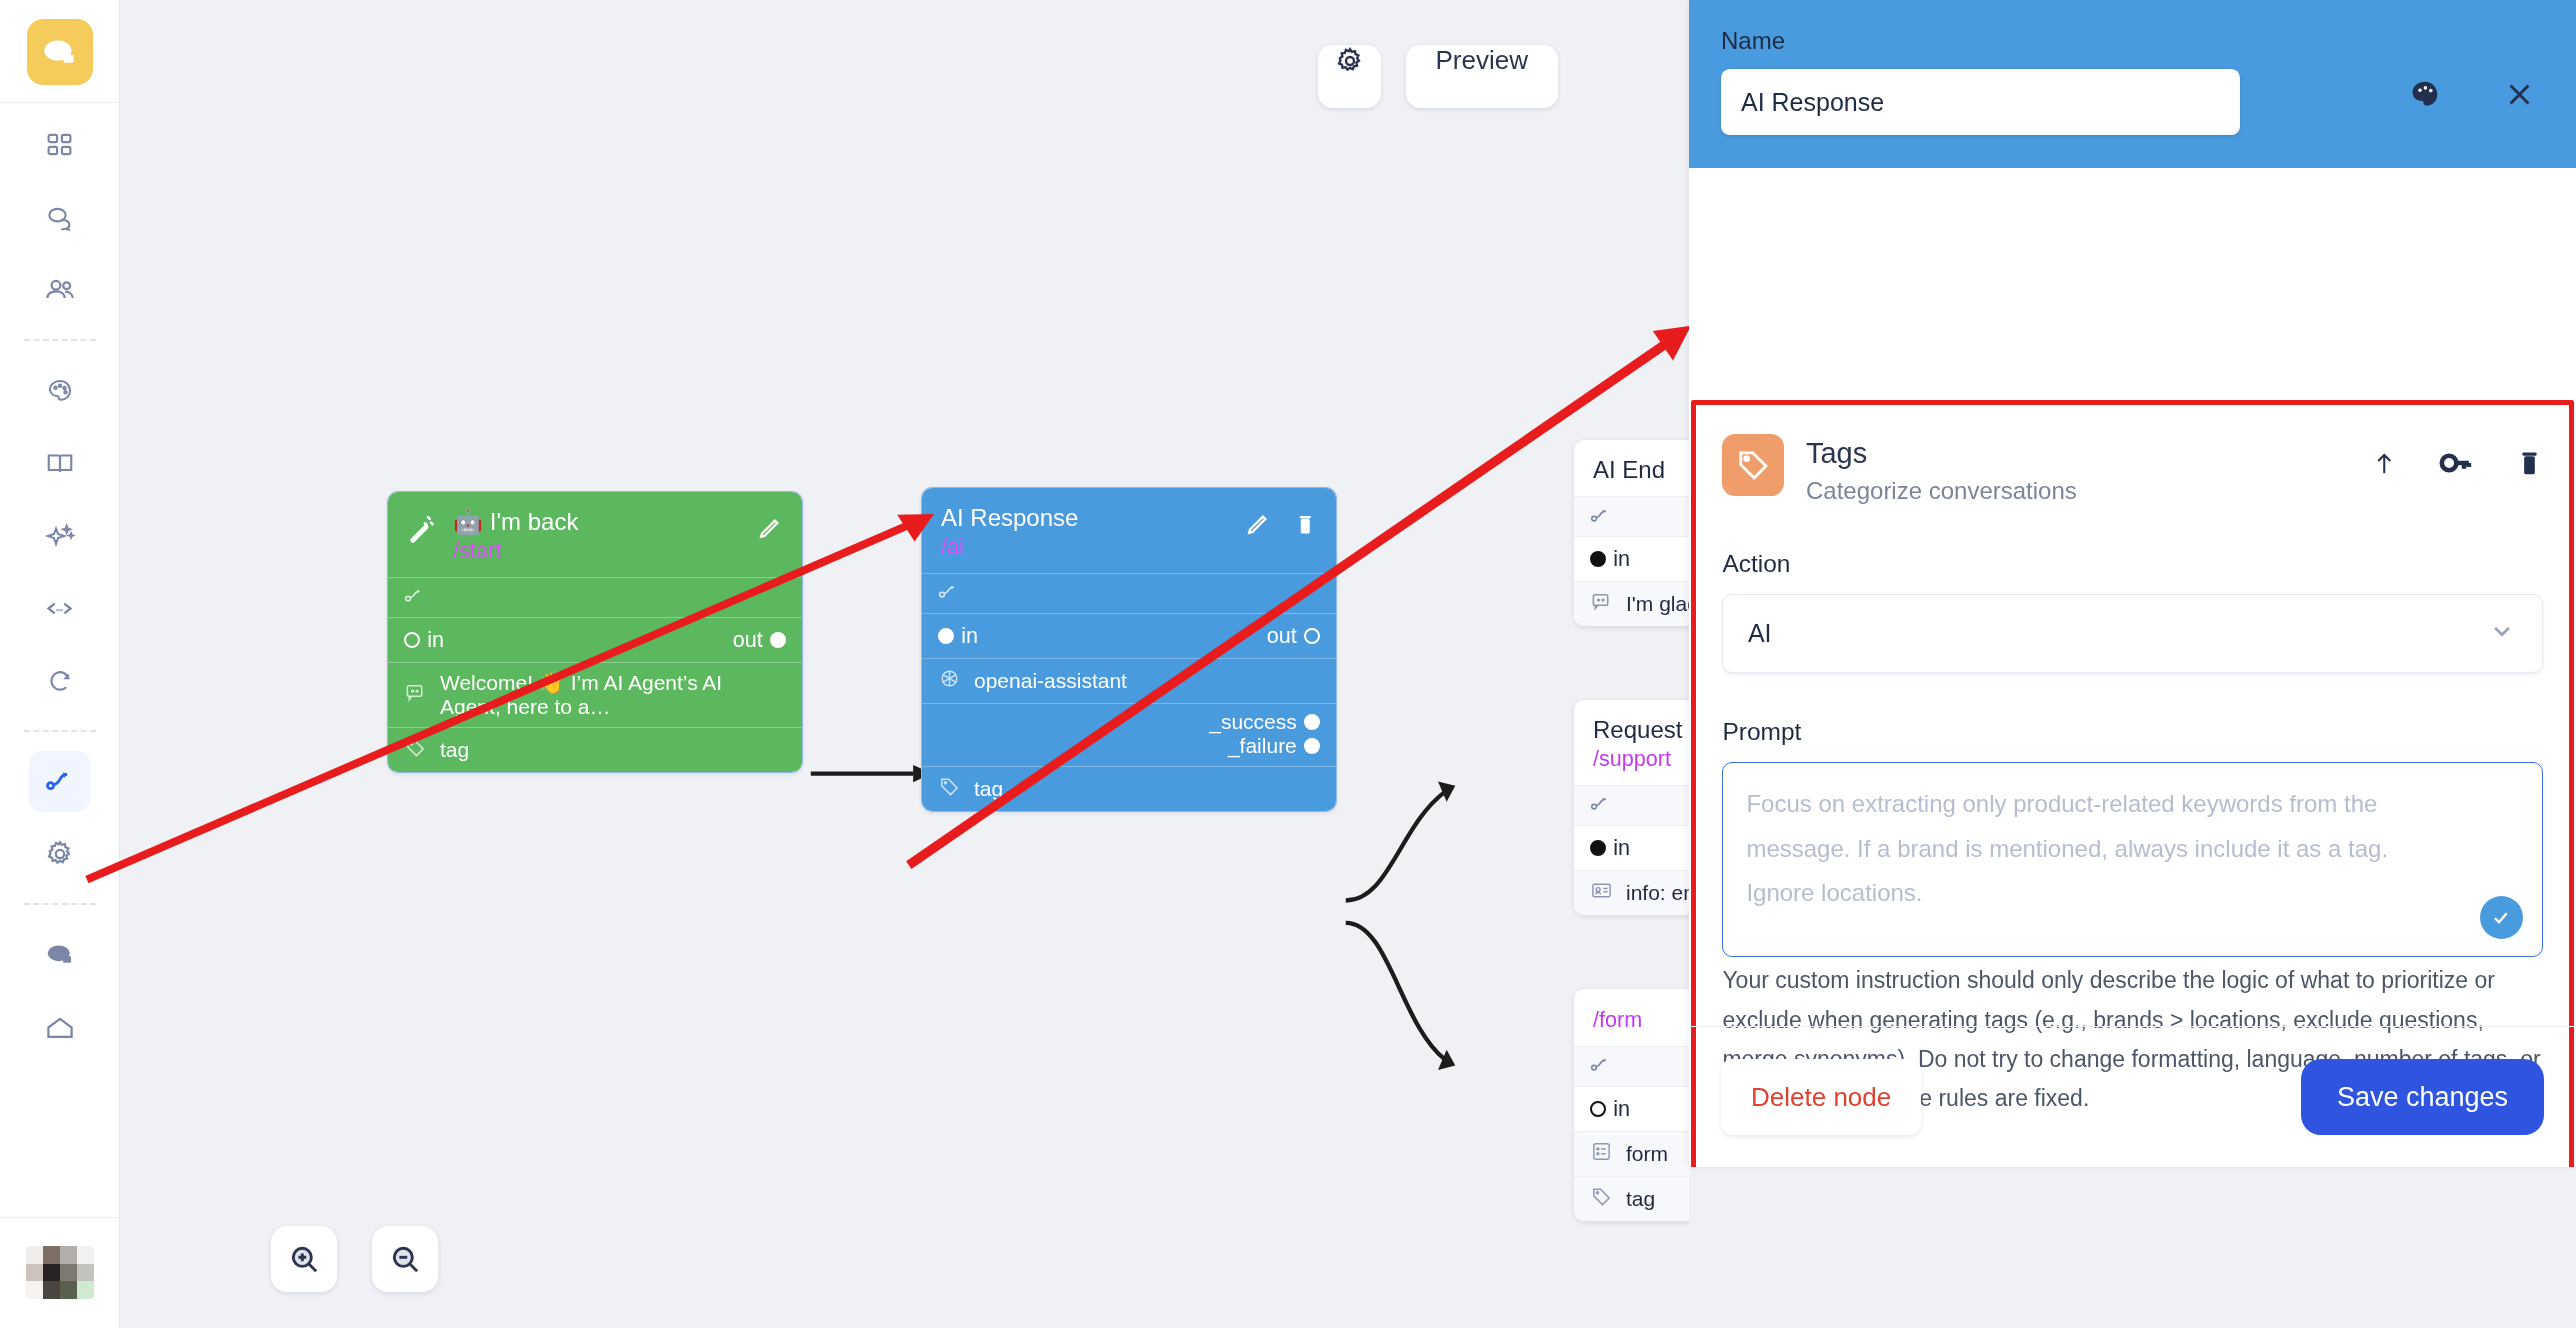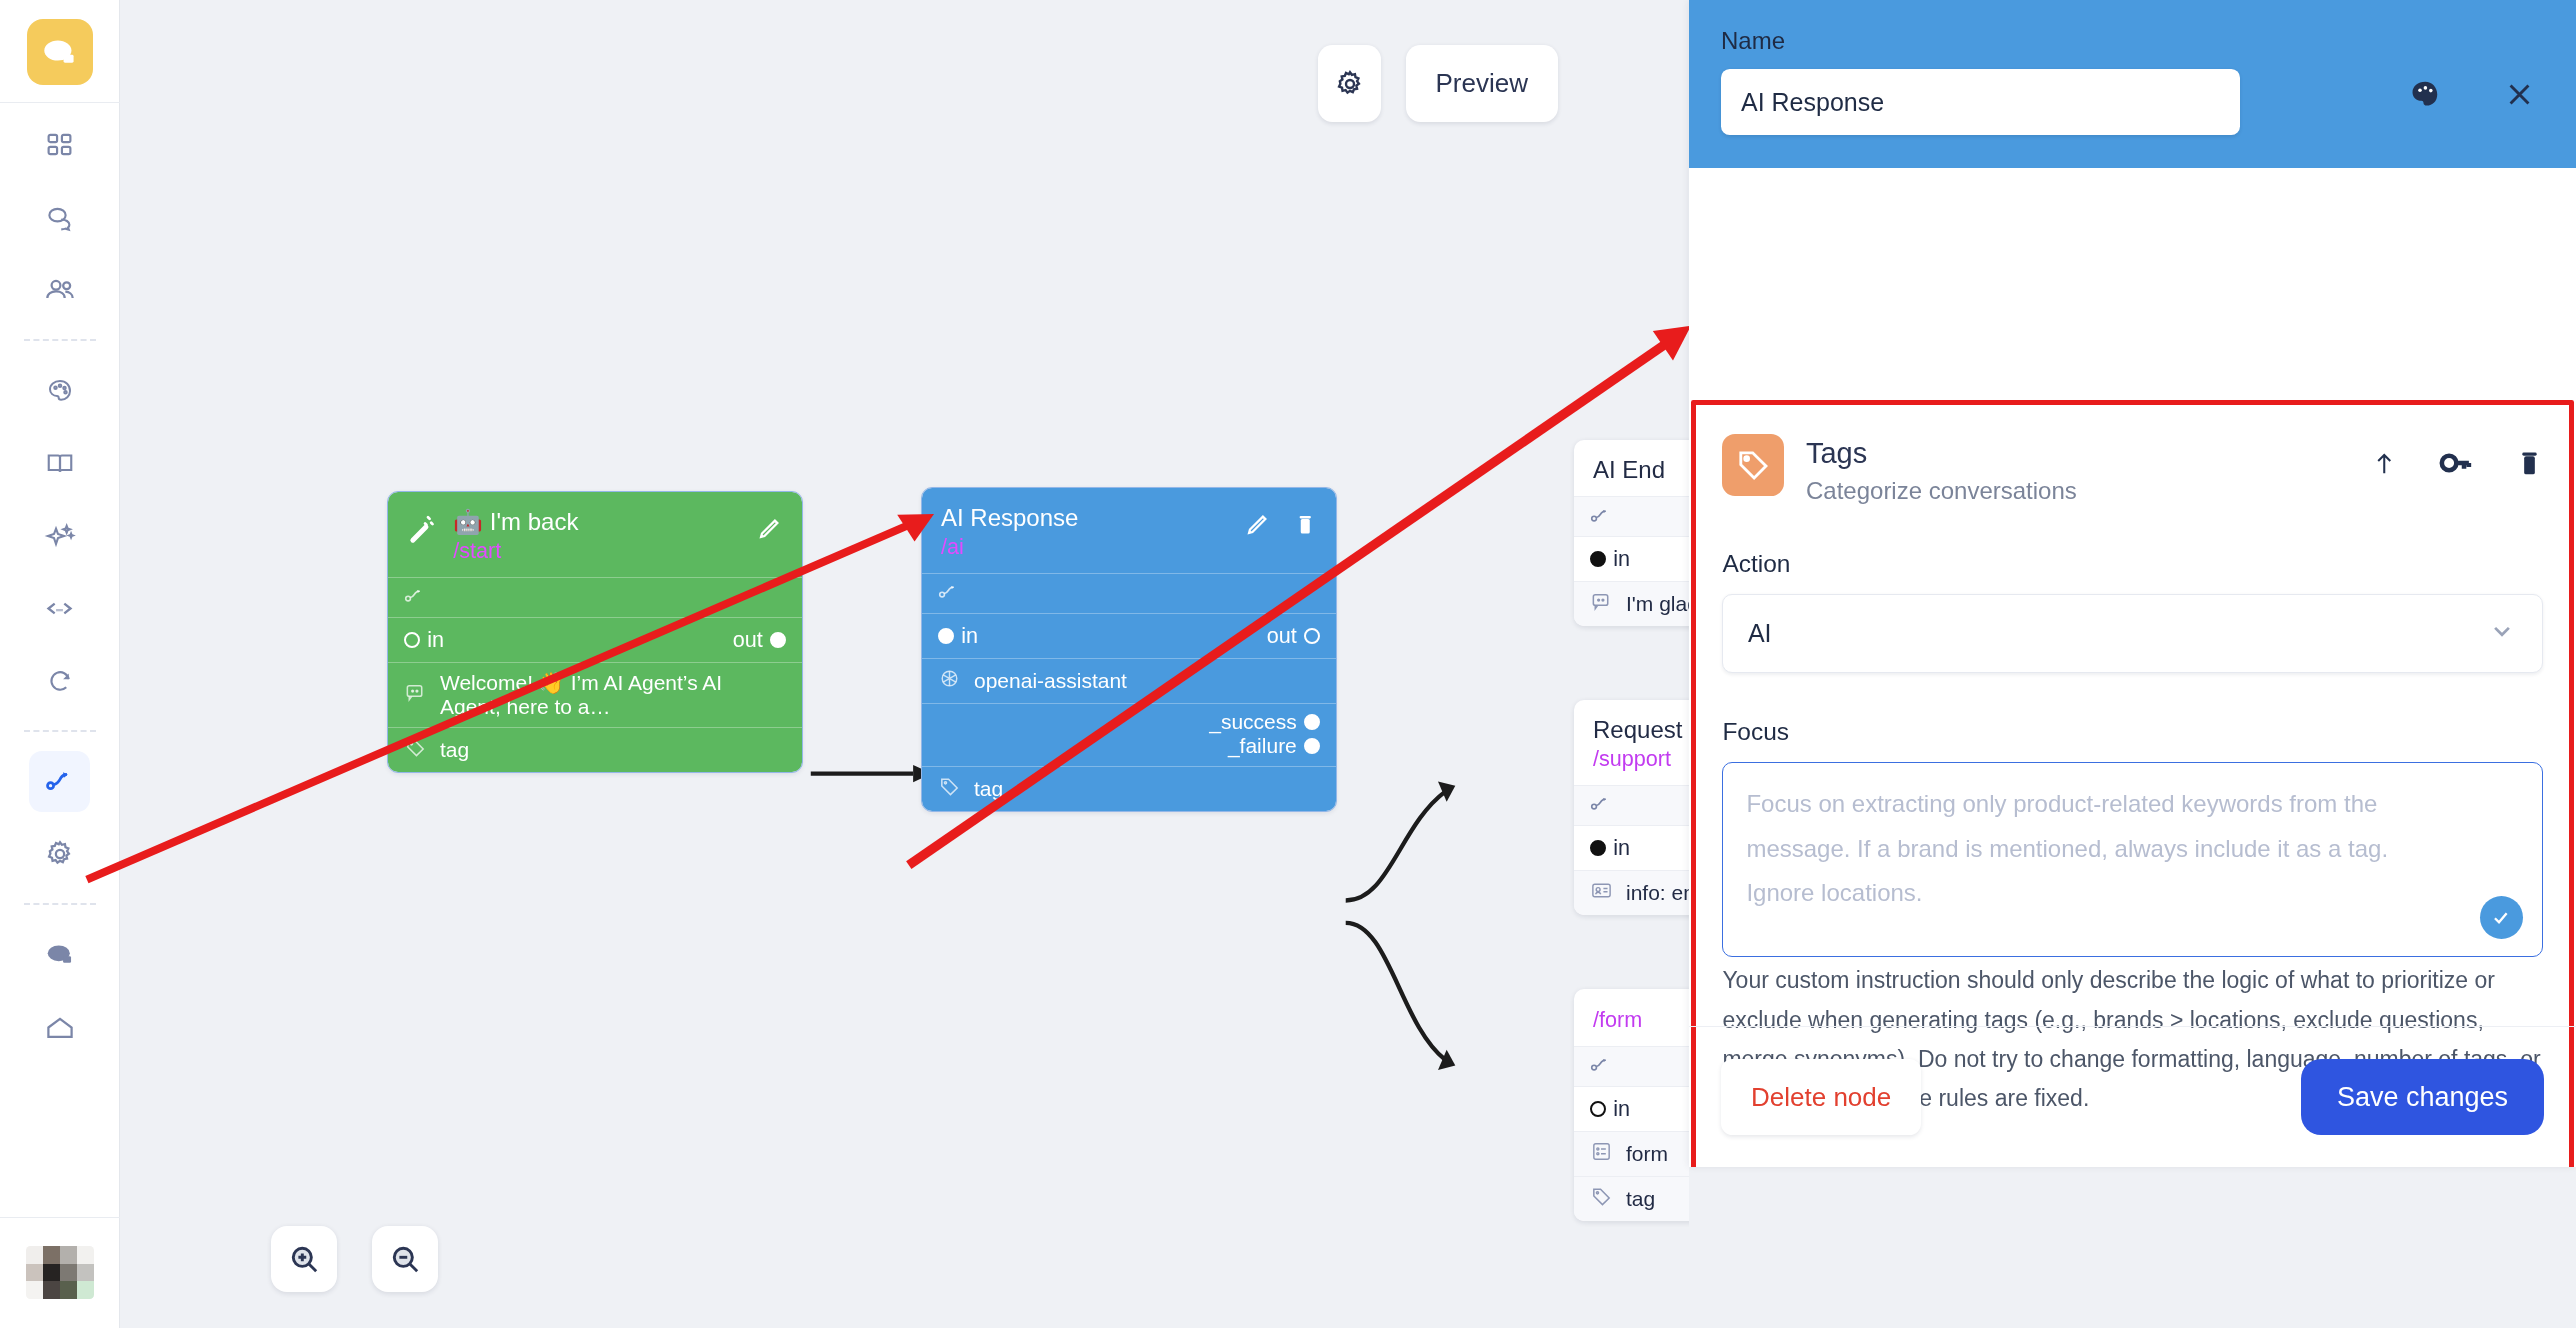--- a/index.html
+++ b/index.html
@@ -36,23 +36,23 @@
     position: absolute; left: 26px; bottom: 29px; width: 68px; height: 53px;
     border-radius: 4.3px; overflow: hidden; display: grid;
     grid-template-columns: repeat(4, 1fr); grid-template-rows: repeat(3, 1fr);
   }
 
   
   .canvas { position: absolute; left: 120px; top: 0; width: 1569px; height: 1328px; background: #eff1f5; overflow: hidden; }
 
   .topbar { position: absolute; right: 131px; top: 45px; display: flex; gap: 24.5px; align-items: center; }
   .tb-btn {
-    height: 77px; background: #fff; border-radius: 14.4px;
+    height: 63px; background: #fff; border-radius: 14.4px;
     box-shadow: 0 1.4px 4.3px rgba(20,30,60,.10);
-    display: flex; align-items: center; justify-content: center;
+    display: flex; align-items: flex-start; justify-content: center;
     color: #2b3553; font-size: 24.5px;
   }
   .tb-gear { width: 63px; }
   .tb-prev { padding: 0 30px; font-size: 26px; }
 
   .zoomctl { position: absolute; left: 151px; bottom: 36px; display: flex; gap: 35px; }
   .zoom-btn {
     width: 66px; height: 66px; background: #fff; border-radius: 16px;
     box-shadow: 0 1.4px 5px rgba(20,30,60,.10);
     display: flex; align-items: center; justify-content: center; color: #2b3553;
@@ -626,21 +626,21 @@
           <div class="field-label">Action</div>
           <div class="select-box">
             <span>AI</span>
             <span class="chev">
               <svg width="30" height="30" viewBox="0 0 24 24" fill="none" stroke="currentColor" stroke-width="2.2">
                   <path d="M6.5 9.5l5.5 5.5 5.5-5.5"></path>
                 </svg>
             </span>
           </div>
 
-          <div class="field-label">Focus</div>
+          <div class="field-label">Prompt</div>
           <div class="textarea-box">
             <div class="ta-line">Focus on extracting only product-related keywords from the</div>
             <div class="ta-line">message. If a brand is mentioned, always include it as a tag.</div>
             <div class="ta-line">Ignore locations.</div>
             <div class="ta-check">
               <svg width="21.6" height="21.6" viewBox="0 0 24 24" fill="none" stroke="#fff" stroke-width="2.6">
                   <path d="M5.5 12.5l4.5 4.5 8.5-10"></path>
                 </svg>
             </div>
           </div>

